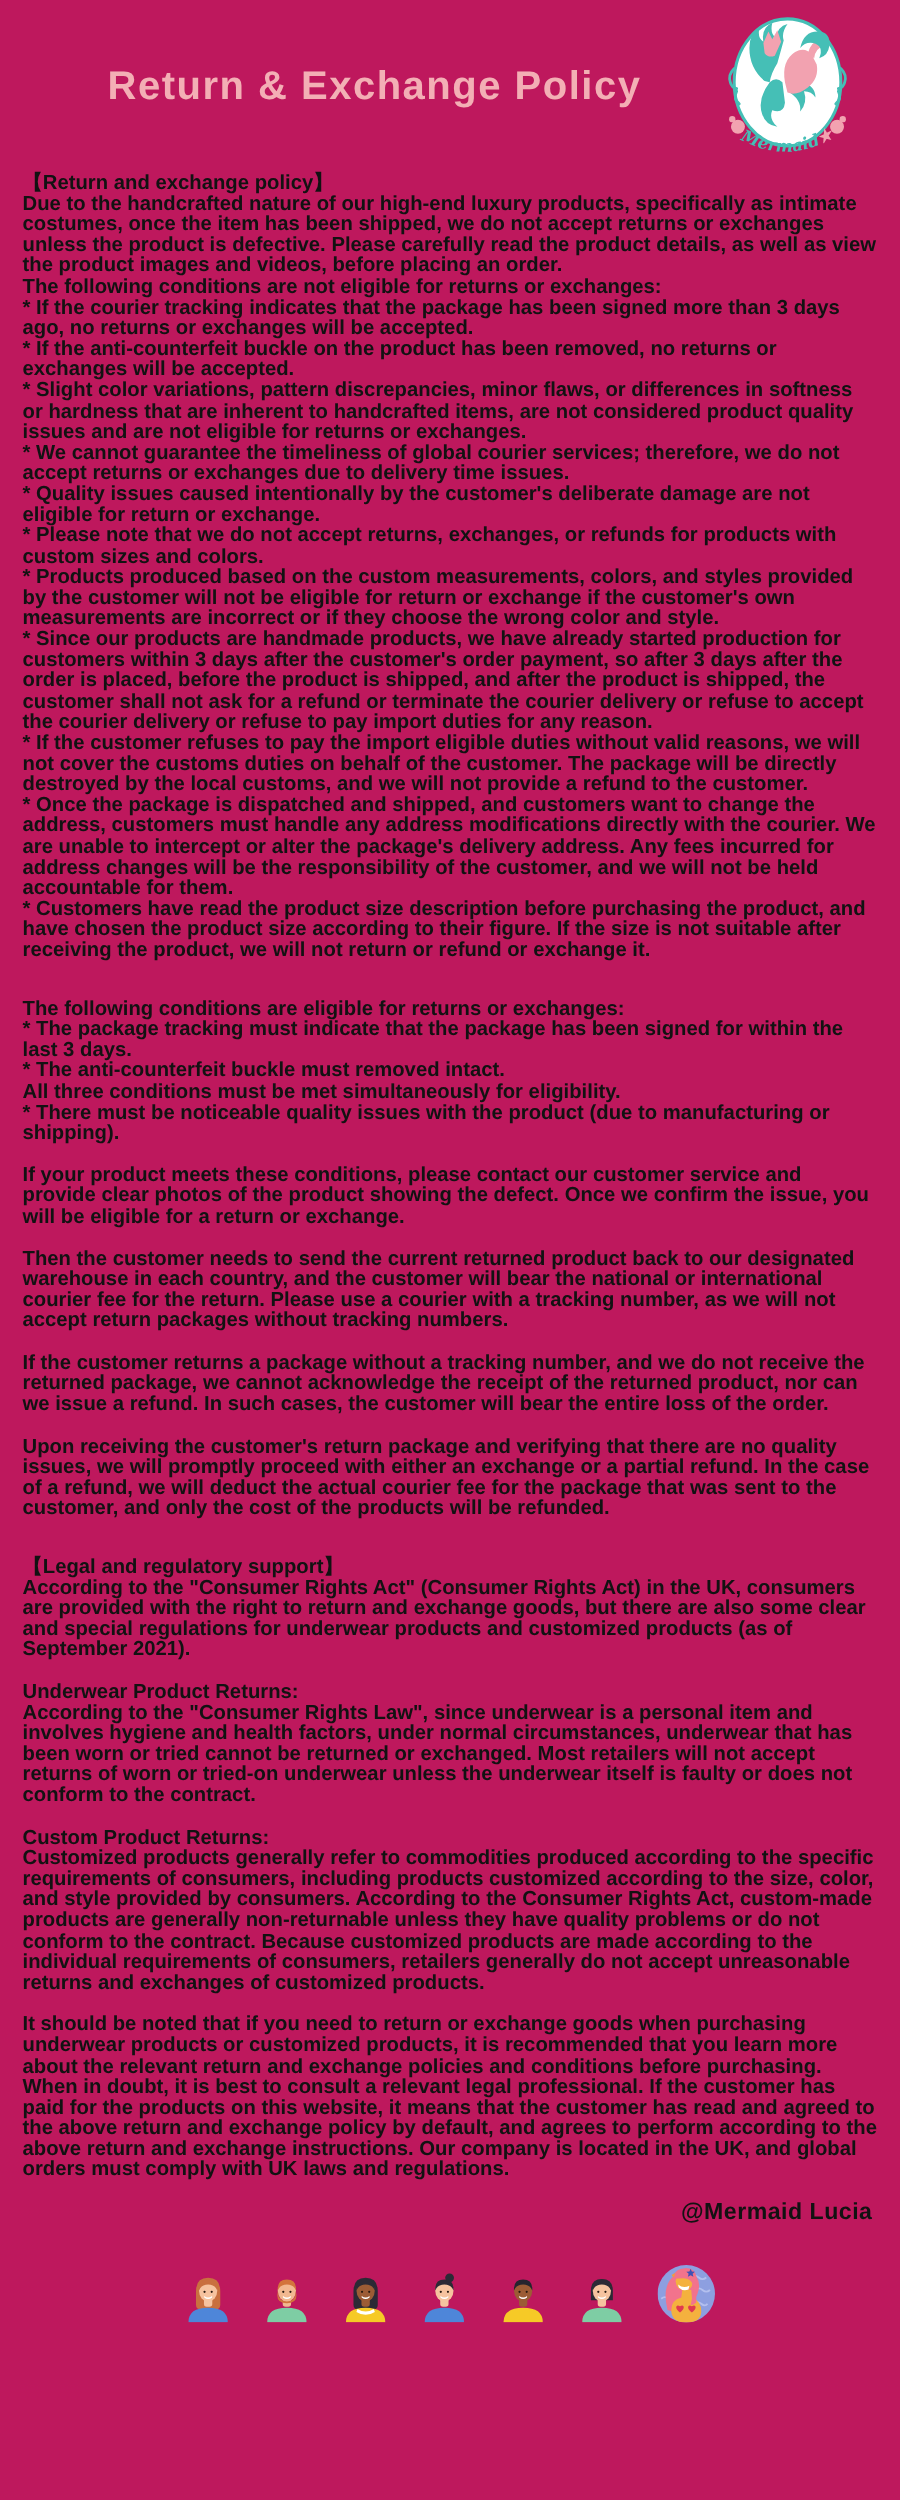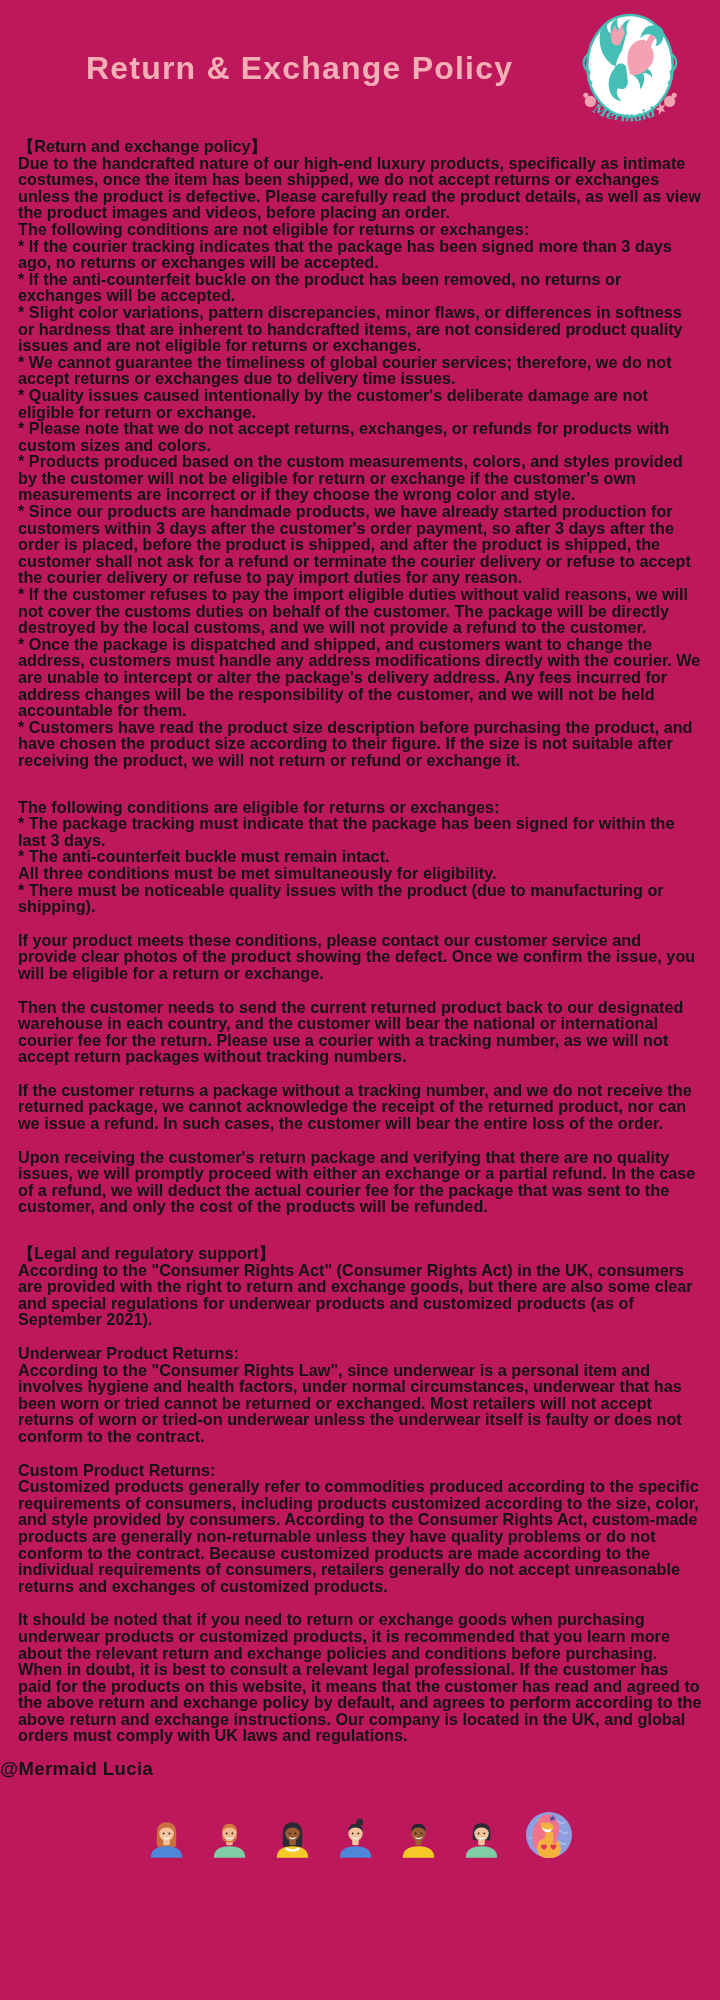--- a/index.html
+++ b/index.html
@@ -17,21 +17,21 @@
   .lp{fill:var(--pink);}
   .lts{stroke:var(--teal);fill:none;stroke-width:2.2px;stroke-linecap:round;}
   .ltxt{fill:var(--teal);font-family:"DejaVu Serif",serif;font-style:italic;font-weight:bold;}
   .lpfill{fill:var(--pink);}
   
   .doc{padding:0 18px;font-size:16.2px;line-height:16.6px;letter-spacing:0.02px;}
   .doc p{margin:0;}
   .gap1{height:17px;}
   .gap2{height:30px;}
   
-  .signature{margin-top:14px;padding-right:22px;font-weight:bold;
+  .signature{margin-top:14px;padding-right:22px;text-align:right;font-weight:bold;
              font-size:18.5px;letter-spacing:0.4px;}
   .avatars{margin-top:32px;display:flex;justify-content:center;align-items:flex-end;gap:26px;}
   .avatar{width:37px;height:41px;}
   .avatar.mermaid{width:46px;height:46px;}
   .avatar svg{display:block;width:100%;height:100%;}
 </style>
 </head>
 <body>
 
 <div class="page">
@@ -76,21 +76,21 @@
       <p class="policy-line">* Quality issues caused intentionally by the customer's deliberate damage are not eligible for return or exchange.</p>
       <p class="policy-line">* Please note that we do not accept returns, exchanges, or refunds for products with custom sizes and colors.</p>
       <p class="policy-line">* Products produced based on the custom measurements, colors, and styles provided by the customer will not be eligible for return or exchange if the customer's own measurements are incorrect or if they choose the wrong color and style.</p>
       <p class="policy-line">* Since our products are handmade products, we have already started production for customers within 3 days after the customer's order payment, so after 3 days after the order is placed, before the product is shipped, and after the product is shipped, the customer shall not ask for a refund or terminate the courier delivery or refuse to accept the courier delivery or refuse to pay import duties for any reason.</p>
       <p class="policy-line">* If the customer refuses to pay the import eligible duties without valid reasons, we will not cover the customs duties on behalf of the customer. The package will be directly destroyed by the local customs, and we will not provide a refund to the customer.</p>
       <p class="policy-line">* Once the package is dispatched and shipped, and customers want to change the address, customers must handle any address modifications directly with the courier. We are unable to intercept or alter the package's delivery address. Any fees incurred for address changes will be the responsibility of the customer, and we will not be held accountable for them.</p>
       <p class="policy-line">* Customers have read the product size description before purchasing the product, and have chosen the product size according to their figure. If the size is not suitable after receiving the product, we will not return or refund or exchange it.</p>
       <div class="gap2"></div>
       <p class="policy-line">The following conditions are eligible for returns or exchanges:</p>
       <p class="policy-line">* The package tracking must indicate that the package has been signed for within the last 3 days.</p>
-      <p class="policy-line">* The anti-counterfeit buckle must remain intact.</p>
+      <p class="policy-line">* The anti-counterfeit buckle must removed intact.</p>
       <p class="policy-line">All three conditions must be met simultaneously for eligibility.</p>
       <p class="policy-line">* There must be noticeable quality issues with the product (due to manufacturing or shipping).</p>
       <div class="gap1"></div>
       <p class="policy-line">If your product meets these conditions, please contact our customer service and provide clear photos of the product showing the defect. Once we confirm the issue, you will be eligible for a return or exchange.</p>
       <div class="gap1"></div>
       <p class="policy-line">Then the customer needs to send the current returned product back to our designated warehouse in each country, and the customer will bear the national or international courier fee for the return. Please use a courier with a tracking number, as we will not accept return packages without tracking numbers.</p>
       <div class="gap1"></div>
       <p class="policy-line">If the customer returns a package without a tracking number, and we do not receive the returned package, we cannot acknowledge the receipt of the returned product, nor can we issue a refund. In such cases, the customer will bear the entire loss of the order.</p>
       <div class="gap1"></div>
       <p class="policy-line">Upon receiving the customer's return package and verifying that there are no quality issues, we will promptly proceed with either an exchange or a partial refund. In the case of a refund, we will deduct the actual courier fee for the package that was sent to the customer, and only the cost of the products will be refunded.</p>

